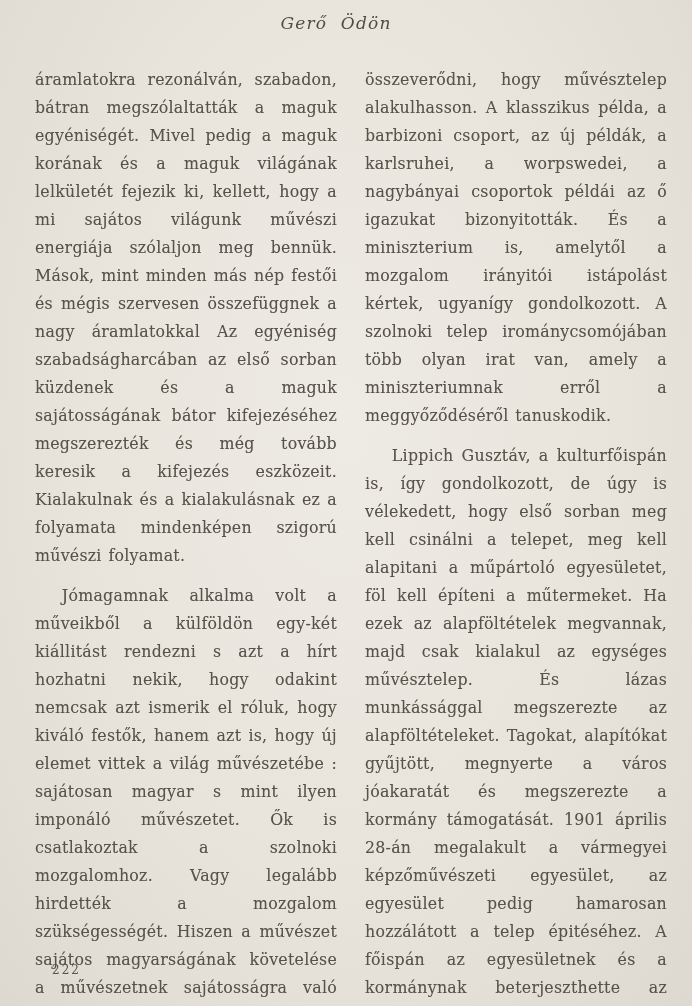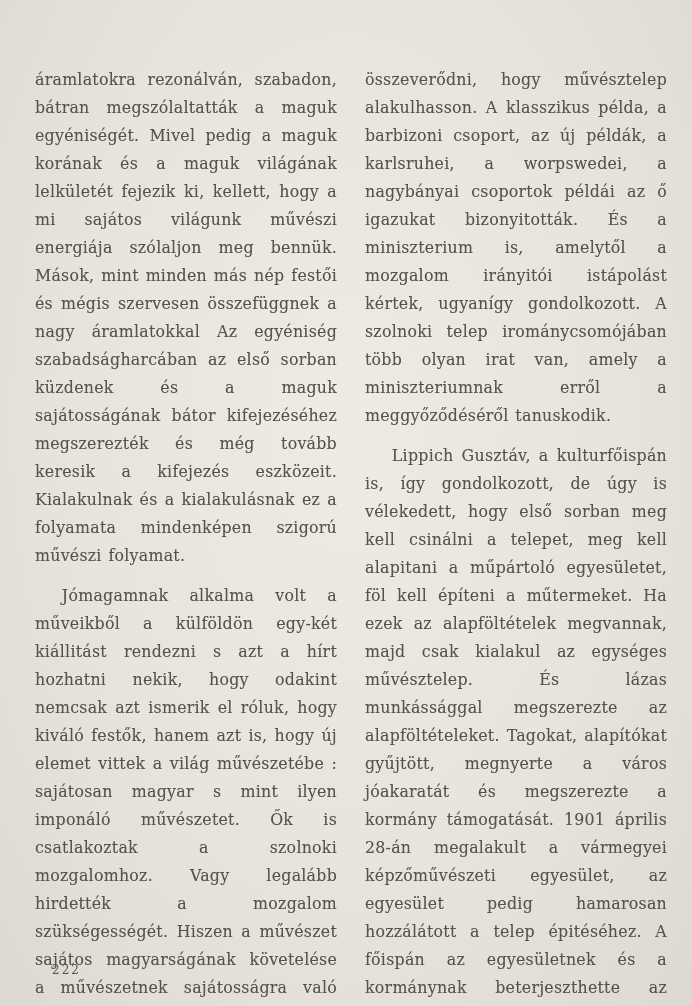--- a/index.html
+++ b/index.html
@@ -58,20 +58,21 @@
     font-size: 12px;
     letter-spacing: 2px;
     color: #57534a;
   }
 </style>
 </head>
 <body>
 
 <div class="page">
 
+  <div class="running-head">Gerő Ödön</div>
 
   <div class="col col-left">
     <p>áramlatokra rezonálván, szabadon, bátran megszólaltatták a maguk egyéniségét. Mivel pedig a maguk korának és a maguk világának lelkületét fejezik ki, kellett, hogy a mi sajátos világunk művészi energiája szólaljon meg bennük. Mások, mint minden más nép festői és mégis szervesen összefüggnek a nagy áramlatokkal Az egyéniség szabadságharcában az első sorban küzdenek és a maguk sajátosságának bátor kifejezéséhez megszerezték és még tovább keresik a kifejezés eszközeit. Kialakulnak és a kialakulásnak ez a folyamata mindenképen szigorú művészi folyamat.</p>
     <p class="indent">Jómagamnak alkalma volt a műveikből a külföldön egy-két kiállitást rendezni s azt a hírt hozhatni nekik, hogy odakint nemcsak azt ismerik el róluk, hogy kiváló festők, hanem azt is, hogy új elemet vittek a világ művészetébe : sajátosan magyar s mint ilyen imponáló művészetet. Ők is csatlakoztak a szolnoki mozgalomhoz. Vagy legalább hirdették a mozgalom szükségességét. Hiszen a művészet sajátos magyarságának követelése a művészetnek sajátosságra való szükségességét hirdeti. A hatások alól való szabadulást, a mások nyomában kullogásnak megszűnését, a kialakulást. Kell, hogy a modern festészet emellé a törekvés mellé szegődjön. Sajátos magyar festészet modern festészetet jelent. Igazságot, szabadságot, becsületességet a művészetben. Olyan tipikusságot, amely nem az iskolaiság szabályaiból, hanem az egyéniség elemeiből formálódik.</p>
 
   </div>
 
   <div class="col col-right">
     <p>összeverődni, hogy művésztelep alakulhasson. A klasszikus példa, a barbizoni csoport, az új példák, a karlsruhei, a worpswedei, a nagybányai csoportok példái az ő igazukat bizonyitották. És a miniszterium is, amelytől a mozgalom irányitói istápolást kértek, ugyanígy gondolkozott. A szolnoki telep irománycsomójában több olyan irat van, amely a miniszteriumnak erről a meggyőződéséről tanuskodik.</p>
     <p class="indent">Lippich Gusztáv, a kulturfőispán is, így gondolkozott, de úgy is vélekedett, hogy első sorban meg kell csinálni a telepet, meg kell alapitani a műpártoló egyesületet, föl kell építeni a műtermeket. Ha ezek az alapföltételek megvannak, majd csak kialakul az egységes művésztelep. És lázas munkássággal megszerezte az alapföltételeket. Tagokat, alapítókat gyűjtött, megnyerte a város jóakaratát és megszerezte a kormány támogatását. 1901 április 28-án megalakult a vármegyei képzőművészeti egyesület, az egyesület pedig hamarosan hozzálátott a telep épitéséhez. A főispán az egyesületnek és a kormánynak beterjeszthette az anyagi garanciákról szóló jelentést. Csakis pozitiv adatokról, pénzről, pénzről és megint csak pénzről volt benne szó. Minden hadjáratnak ez a három követelmény az alapja, a művészet számára magyarságot hóditó hadjárathoz is meg kellett szerezni ezt a bázist. A jelentés szerint a következő anyagiak állottak az egyesület rendelkezésére : Szolnok városa 1787 □-ölnyi területet ajándékozott. A terület 42,888 koronát ért. Alapitványok fejében 10,000 korona gyűlt egybe, az egyesület 160 rendes tagja évenként 1440 korona tagdijat fizet, a művészek együttesen 1440 koronát fizetnek lakbérképen, az állami hozzájárulás pedig évi 3000 koronára rúg. Ezt az állami dotációt tőkesitették, 40,000 koronás kölcsönt vettek föl, amelynek kamatait belőle fizetik. A nagy telek parkirozása néhány ezer koronába került volna, hanem ezt a munkát dr. Kohner Adolf, aki a művészetnek lelkes és hozzáértő pártfogója, magára vállalta. Ő az egyesület alelnöke, elnökké pedig gróf Szápáry Gyulát választották. Mindenki arra igyekezett, hogy a kezdésen hamar túlessenek, s a telep mihamarább meglegyen.</p>

